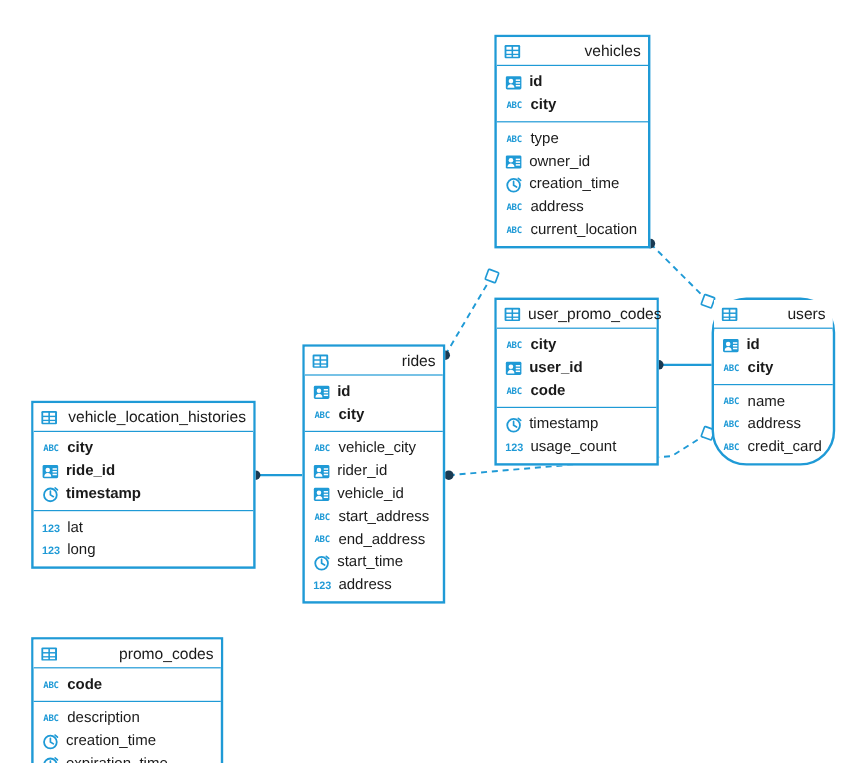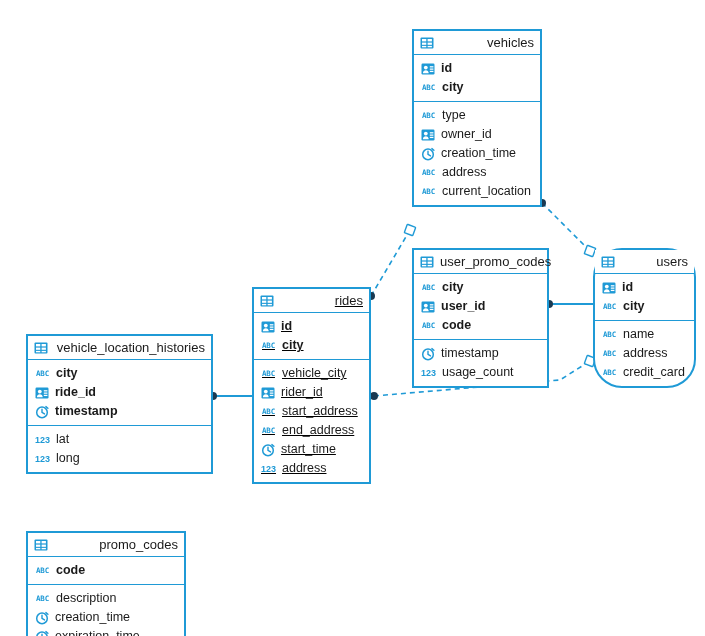--- a/index.html
+++ b/index.html
@@ -306,21 +306,21 @@
           <div class="field-row">
             <span class="abc-icon">ABC</span>
             <span class="field-name">address</span>
           </div>
           <div class="field-row">
             <span class="abc-icon">ABC</span>
             <span class="field-name">credit_card</span>
           </div>
         </div>
       </div>
-      <div class="table-node" style="left: 252px; top: 287px; width: 119px; text-decoration: underline;">
+      <div class="table-node" style="left: 252px; top: 287px; width: 119px;">
         <div class="tbl-header">
           <span class="ic">
             <svg width="14" height="14" viewBox="0 0 14 14">
               <rect x="0.5" y="1.5" width="13" height="11" rx="1" fill="#1f9ad6"></rect>
               <rect x="2" y="3" width="4.3" height="2.4" fill="#fff"></rect>
               <rect x="7.6" y="3" width="4.3" height="2.4" fill="#fff"></rect>
               <rect x="2" y="6.6" width="4.3" height="2.2" fill="#fff"></rect>
               <rect x="7.6" y="6.6" width="4.3" height="2.2" fill="#fff"></rect>
               <rect x="2" y="9.9" width="4.3" height="1.4" fill="#fff"></rect>
               <rect x="7.6" y="9.9" width="4.3" height="1.4" fill="#fff"></rect>
@@ -357,20 +357,33 @@
               <svg width="14" height="14" viewBox="0 0 14 14">
                 <rect x="0.5" y="1.5" width="13" height="11" rx="1.2" fill="#1f9ad6"></rect>
                 <circle cx="4.8" cy="5.6" r="1.9" fill="#fff"></circle>
                 <path d="M1.9 11.2c0-1.9 1.3-3 2.9-3s2.9 1.1 2.9 3z" fill="#fff"></path>
                 <rect x="8.8" y="4.2" width="3.6" height="1.25" fill="#fff"></rect>
                 <rect x="8.8" y="6.5" width="3.6" height="1.25" fill="#fff"></rect>
                 <rect x="8.8" y="8.8" width="3.6" height="1.25" fill="#fff"></rect>
               </svg>
             </span>
             <span class="field-name">rider_id</span>
+          </div>
+          <div class="field-row">
+            <span class="ic">
+              <svg width="14" height="14" viewBox="0 0 14 14">
+                <rect x="0.5" y="1.5" width="13" height="11" rx="1.2" fill="#1f9ad6"></rect>
+                <circle cx="4.8" cy="5.6" r="1.9" fill="#fff"></circle>
+                <path d="M1.9 11.2c0-1.9 1.3-3 2.9-3s2.9 1.1 2.9 3z" fill="#fff"></path>
+                <rect x="8.8" y="4.2" width="3.6" height="1.25" fill="#fff"></rect>
+                <rect x="8.8" y="6.5" width="3.6" height="1.25" fill="#fff"></rect>
+                <rect x="8.8" y="8.8" width="3.6" height="1.25" fill="#fff"></rect>
+              </svg>
+            </span>
+            <span class="field-name">vehicle_id</span>
           </div>
           <div class="field-row">
             <span class="abc-icon">ABC</span>
             <span class="field-name">start_address</span>
           </div>
           <div class="field-row">
             <span class="abc-icon">ABC</span>
             <span class="field-name">end_address</span>
           </div>
           <div class="field-row">

